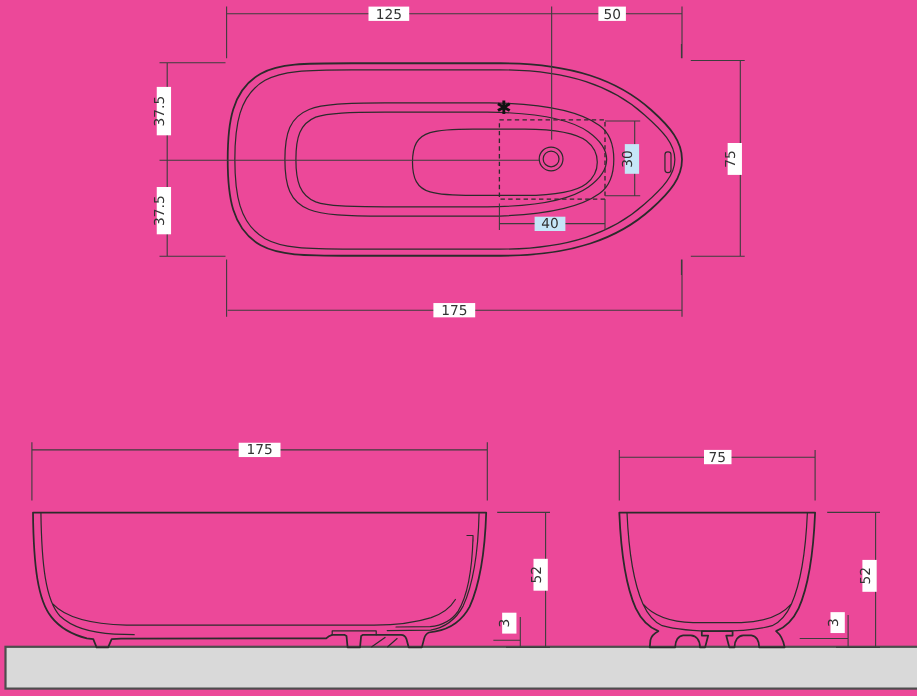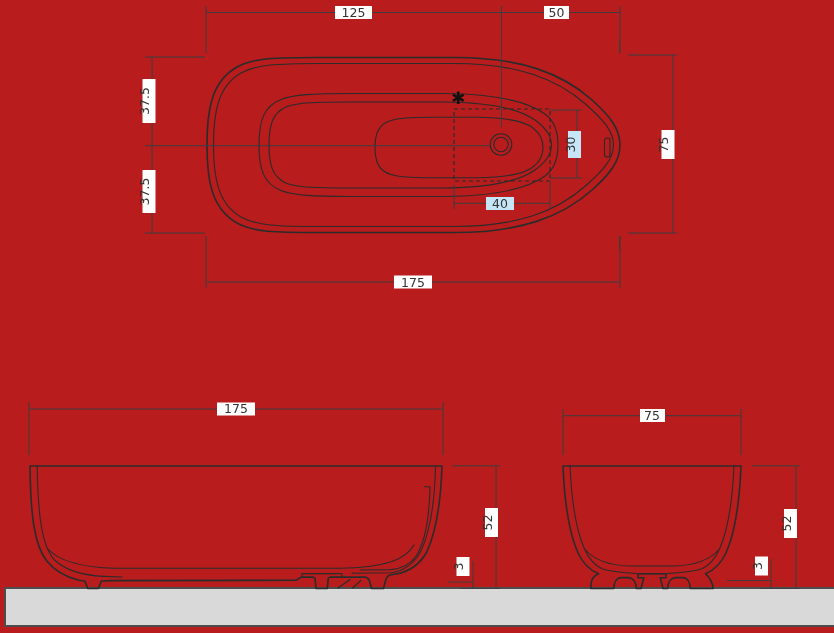--- a/index.html
+++ b/index.html
@@ -1,16 +1,16 @@
 <!DOCTYPE html>
 <html><head>
 <meta charset="utf-8">
 <style>
   html,body{margin:0;padding:0;background:#ffffff;}
-  .canvas{position:relative;width:834px;height:633px;background:#b91c1c;overflow:hidden;
+  .canvas{position:relative;width:834px;height:633px;background:#ec4899;overflow:hidden;
           font-family:"DejaVu Sans","Liberation Sans",sans-serif;}
   svg{display:block;}
   .outline{fill:none;stroke:#2b2b2b;stroke-width:1.6;stroke-linejoin:round;stroke-linecap:round;}
   .thin{fill:none;stroke:#2b2b2b;stroke-width:1.1;stroke-linejoin:round;stroke-linecap:round;}
   .dim{fill:none;stroke:#3d3d3d;stroke-width:1;}
   .dashed{fill:none;stroke:#2b2b2b;stroke-width:1.2;stroke-dasharray:4 3;}
   .floorline{stroke:#4d4d4d;stroke-width:2;}
   .dimtext{font-size:12.5px;fill:#333333;}
   .star{font-size:17px;fill:#111111;}
   .lblbg{fill:#ffffff;}

